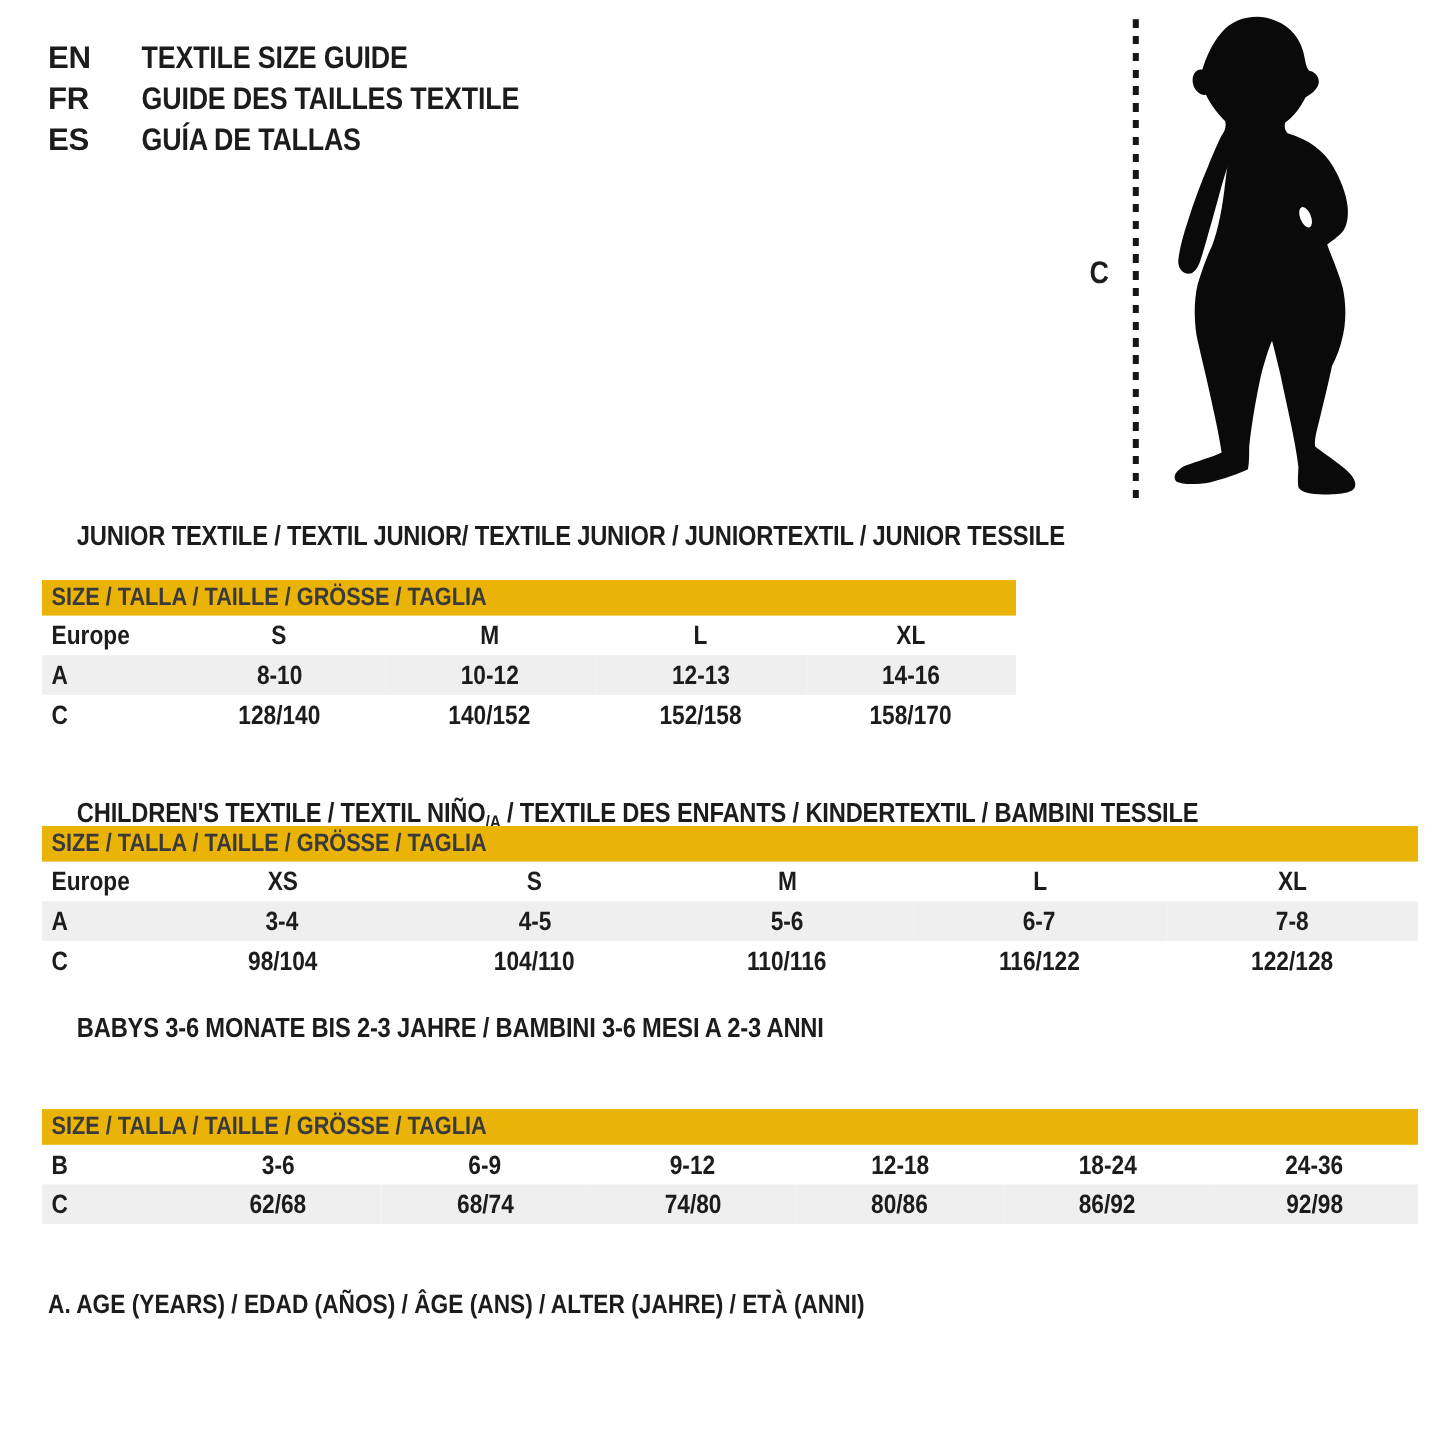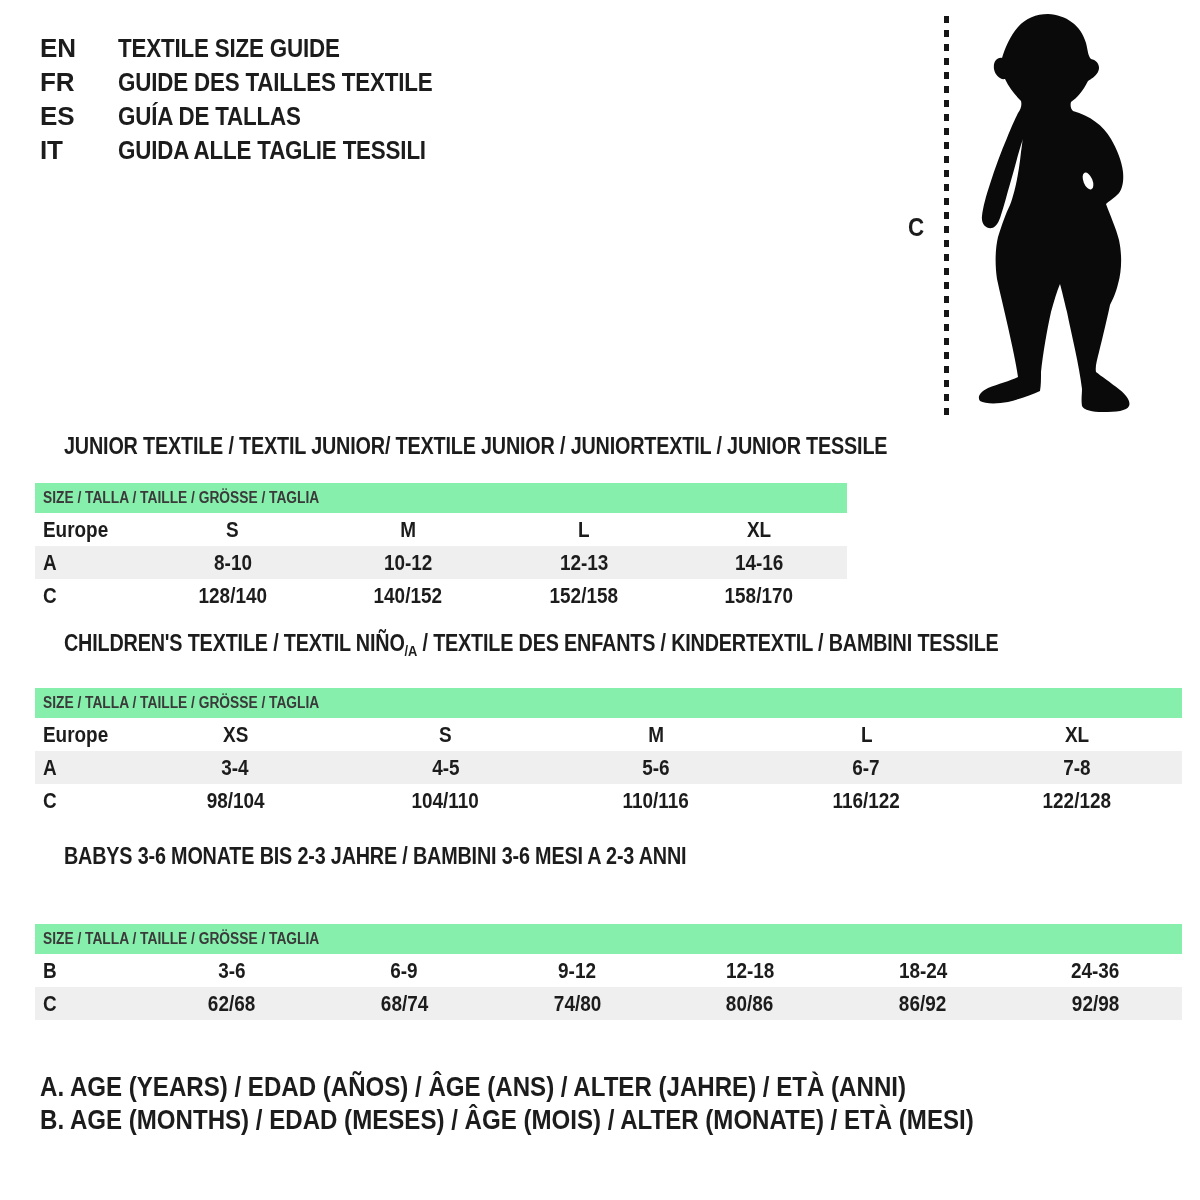--- a/index.html
+++ b/index.html
@@ -24,41 +24,40 @@
 
   
   .sec-title{position:absolute;font-size:23px;letter-spacing:-.2px;white-space:nowrap;margin-left:24px;}
   #babies-title{line-height:37px;}
   .sub{font-size:15px;position:relative;top:5px;}
 
   
   table{position:absolute;border-collapse:collapse;table-layout:fixed;font-size:22px;color:#1c1c1c;}
   td{padding:0;vertical-align:middle;text-align:center;overflow:hidden;}
   td.lbl{text-align:left;padding-left:8px;}
-  tr.hdr td{background:#86efac;height:30px;text-align:left;padding-left:8px;font-size:16px;color:#3a3a3a;}
+  tr.hdr td{background:#eab308;height:30px;text-align:left;padding-left:8px;font-size:21px;color:#3a3a3a;}
   tr.data td{height:33px;margin-left:36px;}
   tr.shaded td{background:#efefef;}
   #junior-table{left:35px;top:483px;width:812px;}
   #children-table{left:35px;top:688px;width:1147px;}
   #babies-table{left:35px;top:924px;width:1147px;}
 
   
-  #legend{position:absolute;left:40px;top:1070px;font-size:28px;line-height:33px;}
+  #legend{position:absolute;left:40px;top:1070px;font-size:22px;line-height:33px;}
   .legend-line{height:33px;white-space:nowrap;}
 </style>
 </head>
 <body>
 
 <div id="canvas">
 
   <div id="langs">
     <div class="lang-row"><span class="lang-code">EN</span><span class="cond">TEXTILE SIZE GUIDE</span></div>
     <div class="lang-row"><span class="lang-code">FR</span><span class="cond">GUIDE DES TAILLES TEXTILE</span></div>
     <div class="lang-row"><span class="lang-code">ES</span><span class="cond">GUÍA DE TALLAS</span></div>
-    <div class="lang-row"><span class="lang-code">IT</span><span class="cond">GUIDA ALLE TAGLIE TESSILI</span></div>
   </div>
 
   <div id="measure-line"></div>
   <div id="figure-c"><span class="cond">C</span></div>
   <svg id="baby" width="178" height="410" viewBox="0 0 178 410">
     <path fill="#0a0a0a" d="M88 2
       C106 3 121 13 126 31 C128 39 128 44 131 47 C137 48 141 54 138 60 C135 65 131 67 128 69
       C123 79 117 86 111 90 C110 94 111 97 113 99
       C130 104 143 113 151 127 C157 137 162 150 163 160 C164 170 162 179 157 183 C153 187 148 190 146 192
       C150 203 156 216 159 228 C162 242 162 258 158 272 C156 281 152 289 150 293
@@ -105,21 +104,21 @@
     <tr class="data">
       <td class="lbl"><span class="cond">C</span></td>
       <td><span class="cond-c">128/140</span></td>
       <td><span class="cond-c">140/152</span></td>
       <td><span class="cond-c">152/158</span></td>
       <td><span class="cond-c">158/170</span></td>
     </tr>
   </tbody>
     </table>
 
-  <div class="sec-title" id="children-title" style="left:40px;top:630px;"><span class="cond"><span>CHILDREN'S TEXTILE / TEXTIL NIÑO</span><span class="sub">/A</span><span> / TEXTILE DES ENFANTS / KINDERTEXTIL / BAMBINI TESSILE</span></span></div>
+  <div class="sec-title" id="children-title" style="left:40px;top:664px;"><span class="cond"><span>CHILDREN'S TEXTILE / TEXTIL NIÑO</span><span class="sub">/A</span><span> / TEXTILE DES ENFANTS / KINDERTEXTIL / BAMBINI TESSILE</span></span></div>
   <table id="children-table">
     <colgroup>
         <col style="width:95px">
         <col>
         <col>
         <col>
         <col>
         <col>
       </colgroup>
     <tbody>
@@ -186,16 +185,15 @@
       <td><span class="cond-c">74/80</span></td>
       <td><span class="cond-c">80/86</span></td>
       <td><span class="cond-c">86/92</span></td>
       <td><span class="cond-c">92/98</span></td>
     </tr>
   </tbody>
     </table>
 
   <div id="legend">
     <div class="legend-line"><span class="cond">A. AGE (YEARS) / EDAD (AÑOS) / ÂGE (ANS) / ALTER (JAHRE) / ETÀ (ANNI)</span></div>
-    <div class="legend-line"><span class="cond">B. AGE (MONTHS) / EDAD (MESES) / ÂGE (MOIS) / ALTER (MONATE) / ETÀ (MESI)</span></div>
   </div>
 
 </div>
 
 </body></html>

